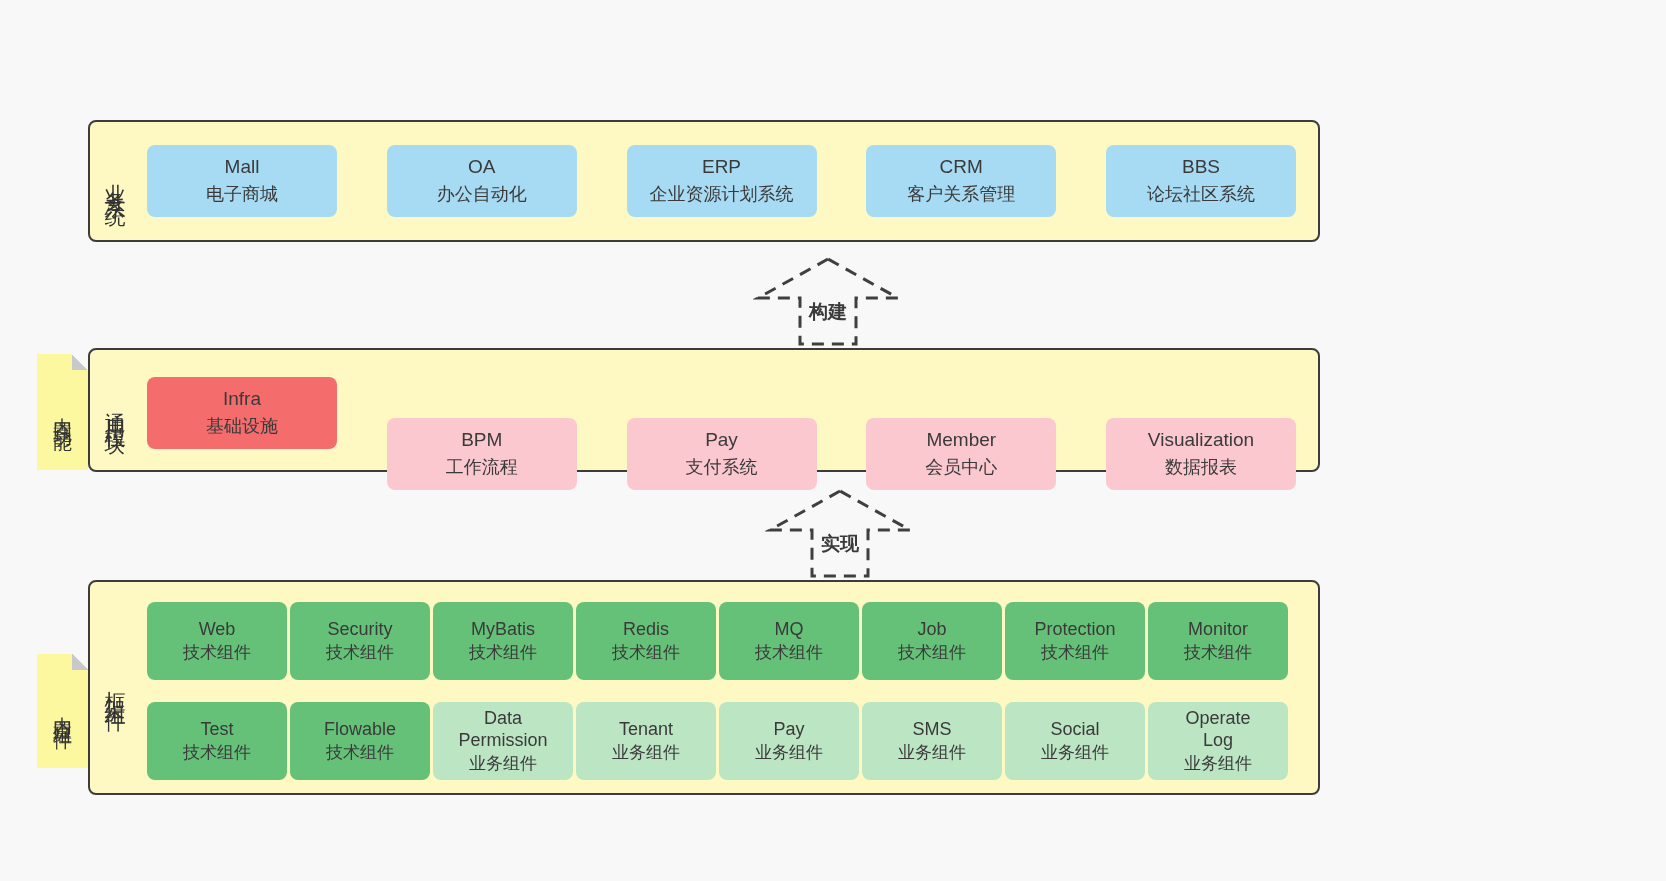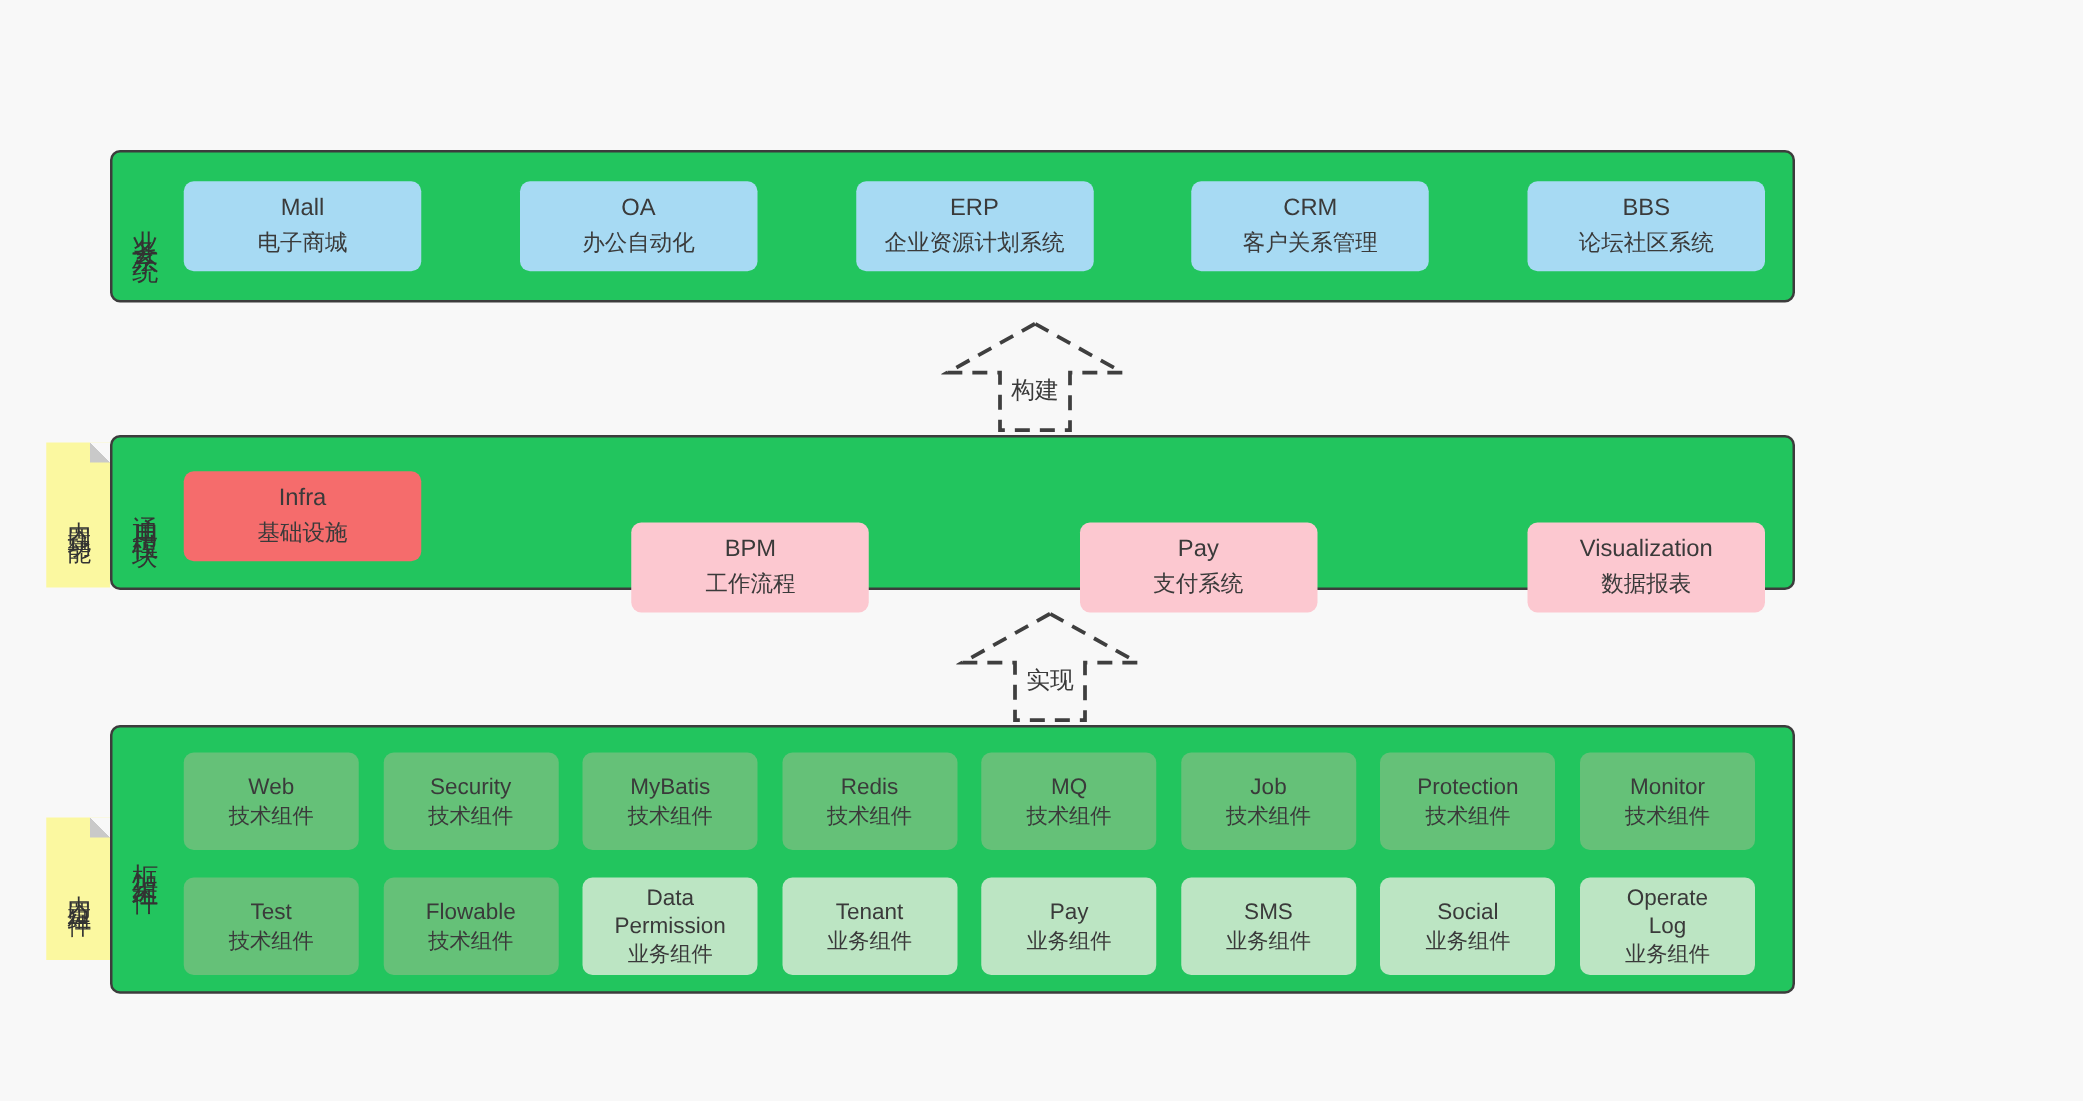--- a/index.html
+++ b/index.html
@@ -7,22 +7,22 @@
   body {
     position:relative;
     background:#f8f8f8;
     font-family:"Liberation Sans","DejaVu Sans",sans-serif;
     color:#3a3a3a;
     overflow:hidden;
   }
   .band {
     position:absolute;
     left:88px;
-    width:1348px;
-    background:#22c55e;
+    width:1232px;
+    background:#fef9c3;
     border:2px solid #3c3c3c;
     border-radius:8px;
     text-decoration:underline;
   }
   #band-business   { top:120px; height:122px; }
   #band-modules    { top:348px; height:124px; }
   #band-framework  { top:580px; height:215px; }
   .band-label {
     position:absolute;
     left:11px;
@@ -92,21 +92,21 @@
   }
   .note-text {
     writing-mode:vertical-rl;
     text-orientation:upright;
     font-size:19px;
     letter-spacing:5px;
     color:#333;
   }
   .arrow {
     position:absolute;
-    width:150px; height:92px;
+    width:150px; height:92px;font-weight:bold;
   }
   #arrow-build     { left:753px; top:255px; }
   #arrow-implement { left:765px; top:487px; }
   .arrow svg { position:absolute; inset:0; }
   .arrow-label {
     position:absolute;
     top:44px;
     left:50%;
     transform:translateX(-50%);
     font-size:19px;
@@ -165,20 +165,24 @@
     </div>
     <div class="box b-pink">
       <span class="en">BPM</span>
       <span class="zh">工作流程</span>
     </div>
     <div class="box b-pink">
       <span class="en">Pay</span>
       <span class="zh">支付系统</span>
     </div>
     <div class="box b-pink">
+      <span class="en">Member</span>
+      <span class="zh">会员中心</span>
+    </div>
+    <div class="box b-pink">
       <span class="en">Visualization</span>
       <span class="zh">数据报表</span>
     </div>
   </div>
 </div>
 
 <div class="arrow" id="arrow-implement">
   <svg viewBox="0 0 150 92">
     <path d="M75,4 L5,43 L47,43 L47,89 L103,89 L103,43 L145,43 Z" fill="none" stroke="#3f3f3f" stroke-width="3" stroke-dasharray="12 8"></path>
   </svg>

